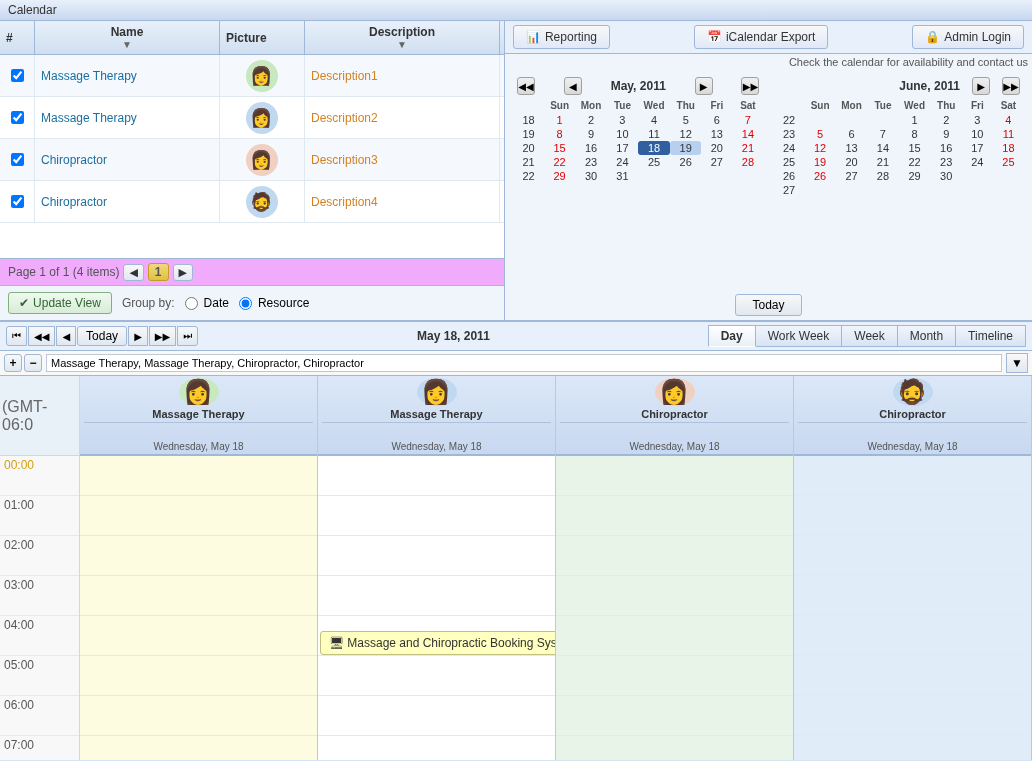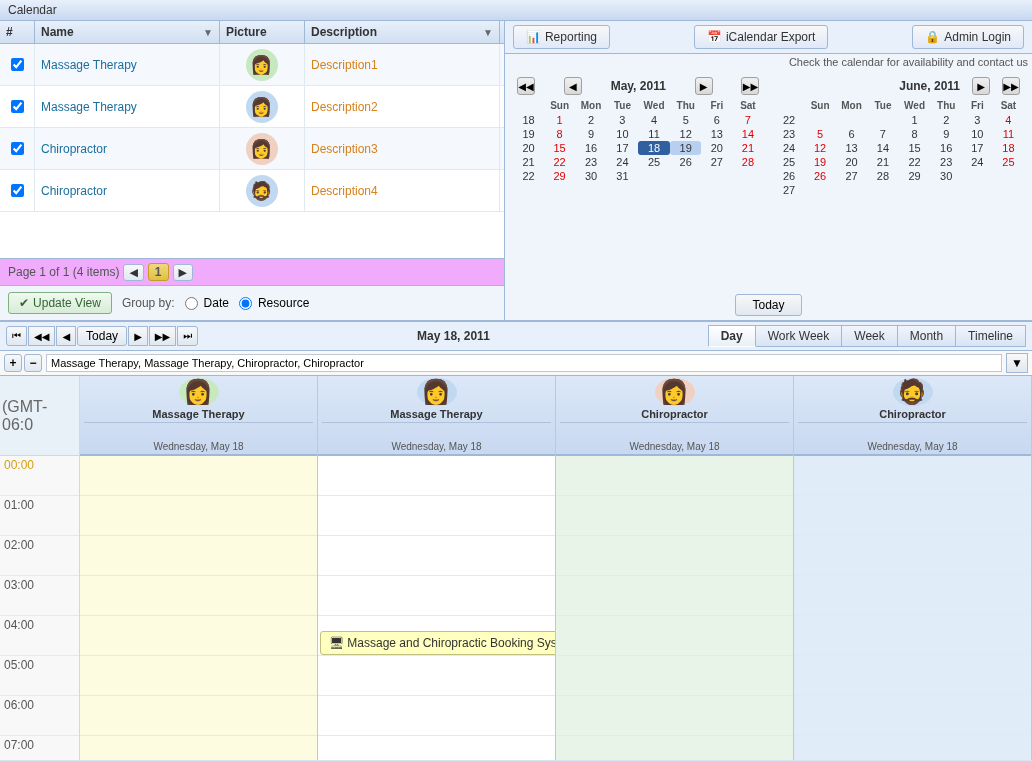--- a/index.html
+++ b/index.html
@@ -49,23 +49,23 @@
       padding: 4px 6px;
       border-right: 1px solid #a0b8d8;
       font-weight: bold;
       color: #333;
       display: flex;
       align-items: center;
       justify-content: space-between;
     }
     
     .th-hash { width: 35px; }
-    .th-name { width: 185px; }
+    .th-name { width: 185px; flex-direction: column; }
     .th-picture { width: 85px; }
-    .th-desc { width: 195px; }
+    .th-desc { width: 195px; flex-direction: column; }
     
     .filter-icon {
       color: #666;
       font-size: 10px;
     }
     
     .table-row {
       display: flex;
       border-bottom: 1px solid #e0e8f0;
       align-items: center;

